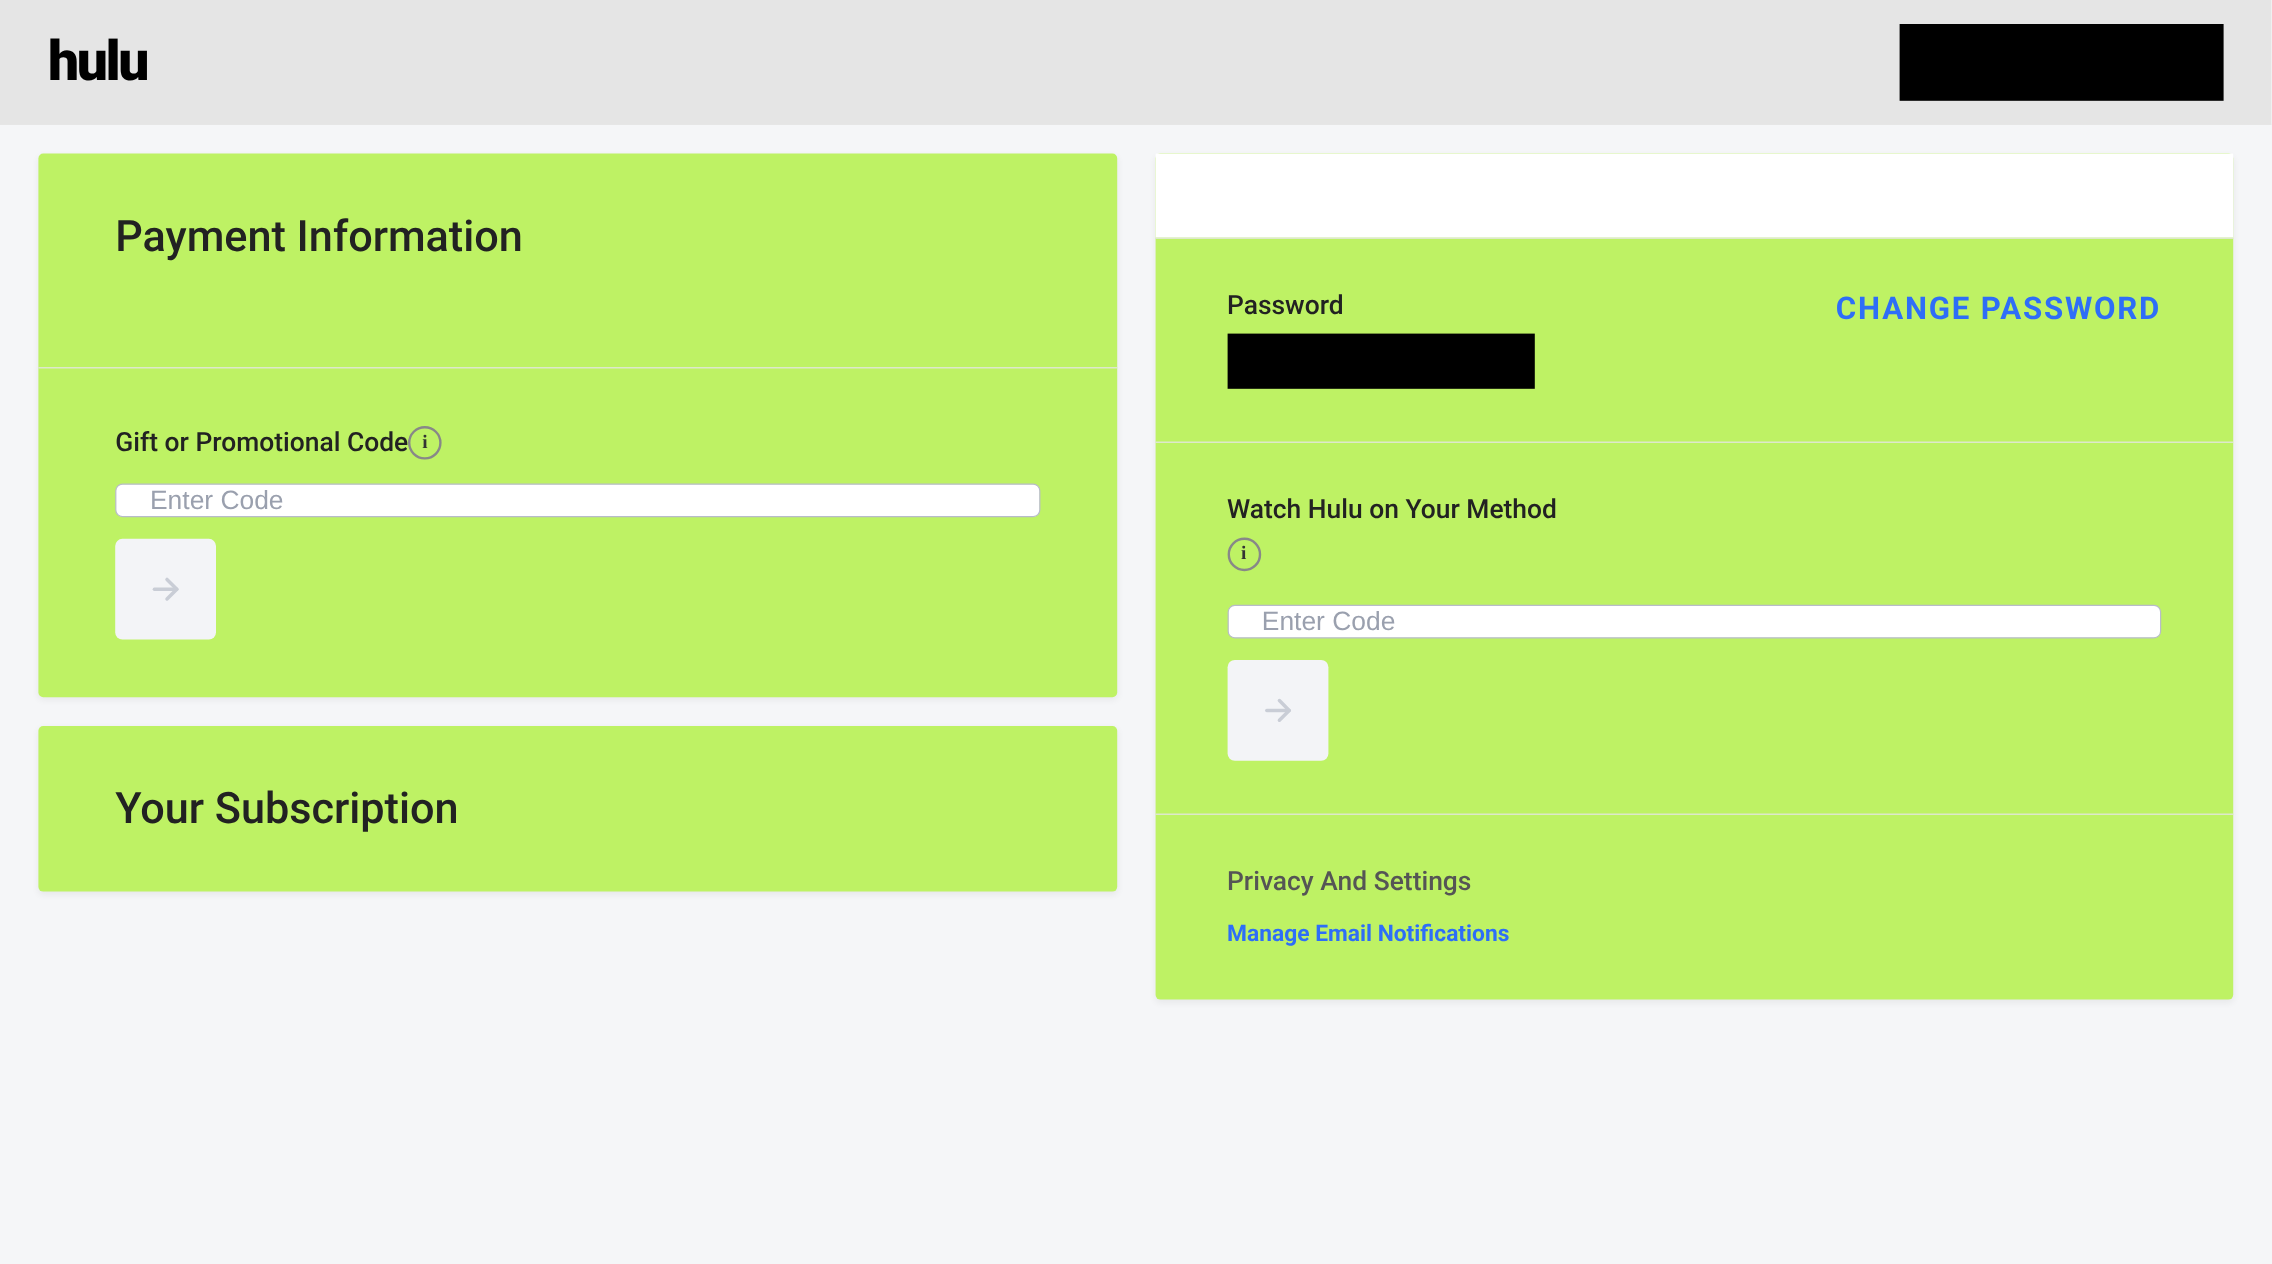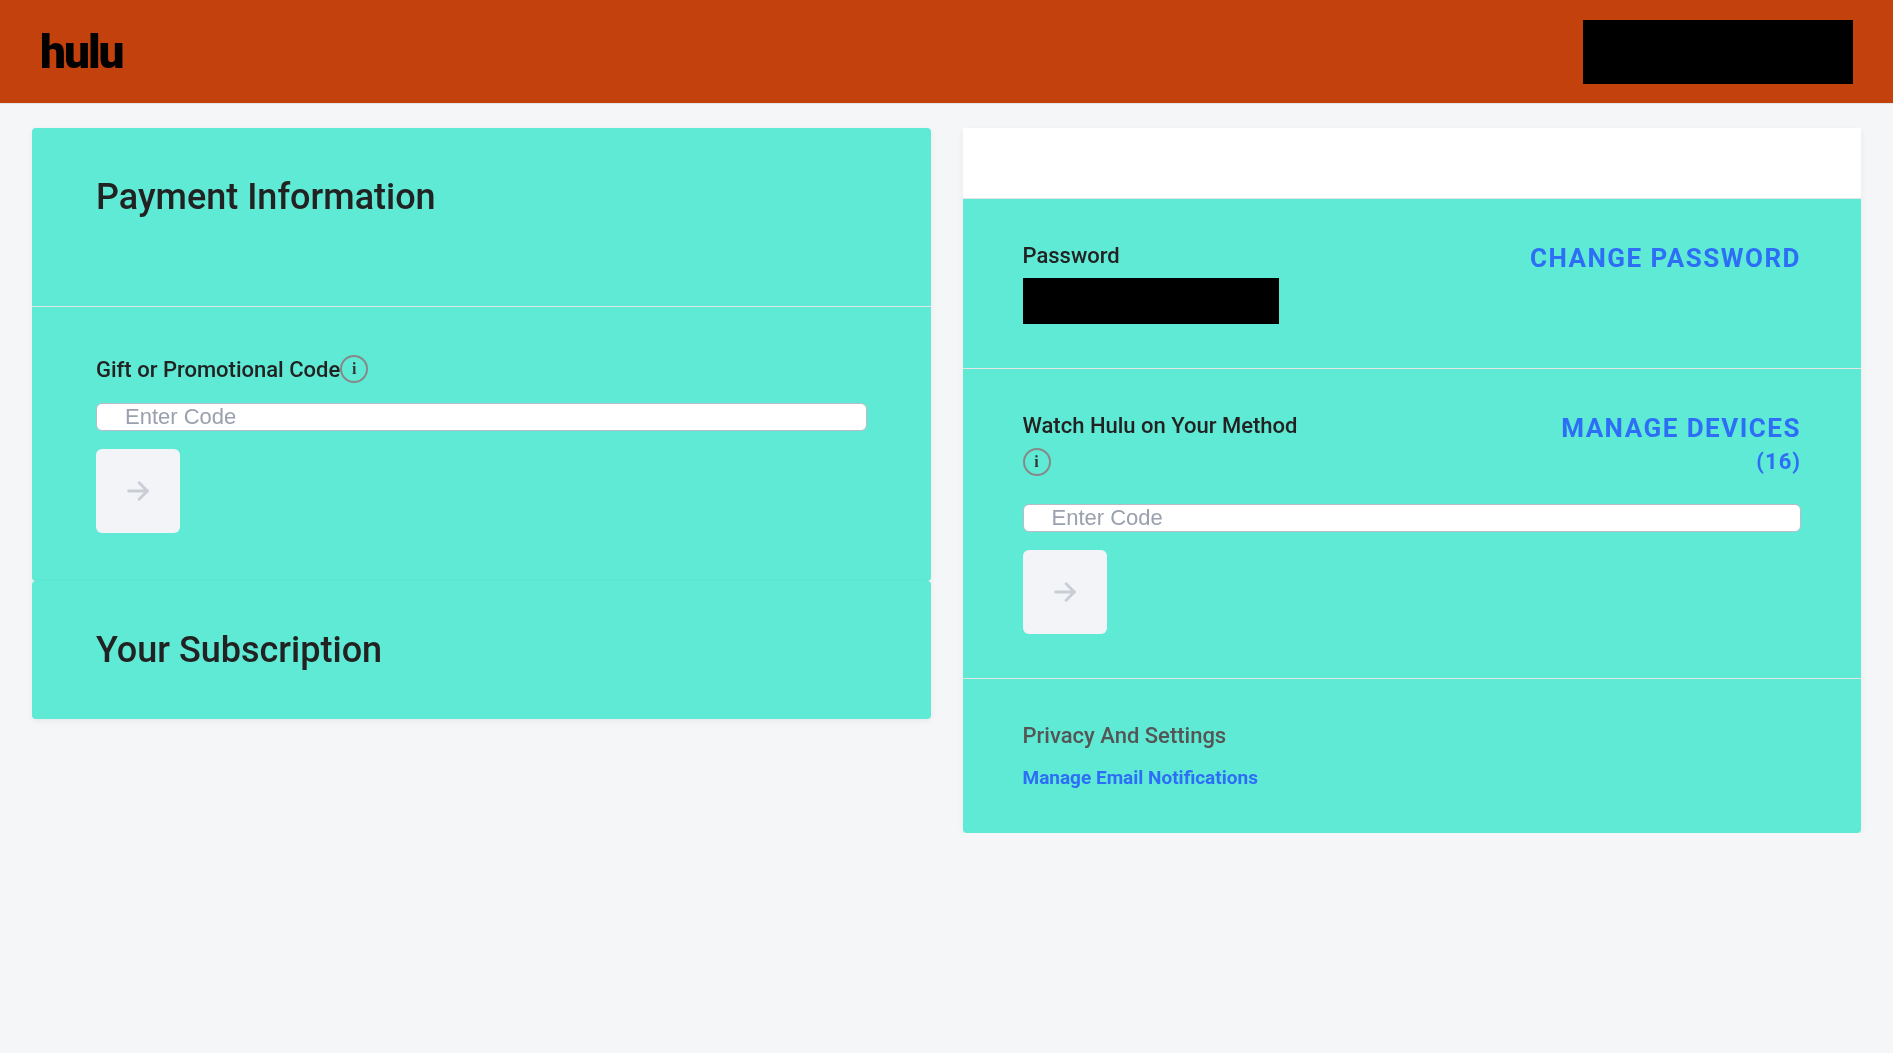--- a/index.html
+++ b/index.html
@@ -3,21 +3,21 @@
 <meta charset="utf-8">
 <style>
   * { box-sizing: border-box; margin: 0; padding: 0; }
   body {
     font-family: -apple-system, BlinkMacSystemFont, "Segoe UI", Roboto, Helvetica, Arial, sans-serif;
     background: #f5f6f8;
     color: #111;
     width: 1893px;
   }
   .header {
-    background: #c2410c;
+    background: #e5e5e5;
     border-bottom: 1px solid #e5e5e5;
     height: 104px;
     display: flex;
     align-items: center;
     justify-content: space-between;
     padding: 0 40px;
   }
   .logo {
     font-weight: 900;
     font-size: 46px;
@@ -33,23 +33,24 @@
     display: flex;
     gap: 32px;
     padding: 24px 32px 0 32px;
     align-items: flex-start;
   }
   .col {
     flex: 1;
     min-width: 0;
   }
   .card {
-    background: #5eead4;
+    background: #bef264;
     border-radius: 4px;
     box-shadow: 0 2px 6px rgba(0,0,0,0.06);
+    margin-bottom: 24px;
   }
   .card-section {
     padding: 48px 64px;
   }
   .card-divider {
     border-top: 1px solid #e5e5e5;
   }
   h2.section-title {
     font-size: 36px;
     font-weight: 500;
@@ -235,24 +236,20 @@
       <div class="right-divider"></div>
 
       <div class="right-section">
         <div class="row" style="margin-bottom:28px;">
           <div>
             <div class="label">Watch Hulu on Your Method</div>
             <div style="margin-top:10px;">
               <span class="info-icon">i</span>
             </div>
           </div>
-          <div class="devices-right">
-            <div class="link-action">MANAGE DEVICES</div>
-            <div class="devices-count">(16)</div>
-          </div>
         </div>
         <div class="input-row">
           <input class="code-input" type="text" placeholder="Enter Code" style="">
           <button class="submit-btn">
             <svg width="28" height="28" viewBox="0 0 24 24" fill="none" stroke-width="2.5" stroke-linecap="round" stroke-linejoin="round">
               <line x1="4" y1="12" x2="20" y2="12"></line>
               <polyline points="13 5 20 12 13 19"></polyline>
             </svg>
           </button>
         </div>

